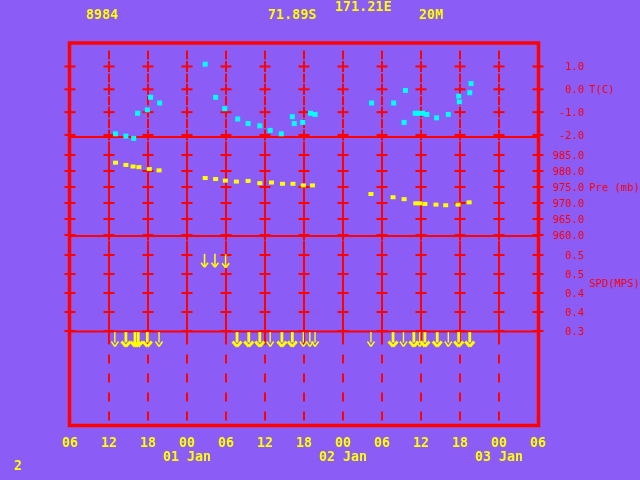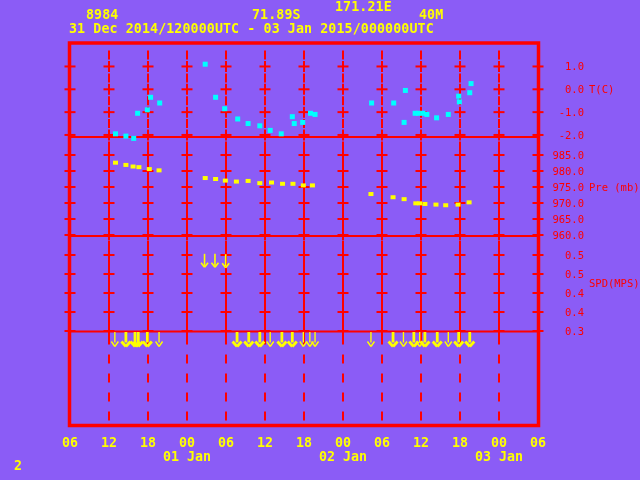--- a/index.html
+++ b/index.html
@@ -8,24 +8,23 @@
   .ytext{position:absolute;color:#ffff00;font-size:13.3px;font-weight:bold;
          white-space:pre;line-height:1;letter-spacing:0.1px;}
   #chart{position:absolute;left:0;top:0;}
   svg text{font-family:"DejaVu Sans Mono",monospace;}
 </style>
 </head>
 <body>
 
 <div id="screen">
   <div class="ytext" style="left:86px;top:8px">8984</div>
-  <div class="ytext" style="left:252px;top:8px">71.89S</div>
+  <div class="ytext" style="left:268px;top:8px">71.89S</div>
   <div class="ytext" style="left:335px;top:0">171.21E</div>
-  <div class="ytext" style="left:419px;top:8px">40M</div>
-  <div class="ytext" style="left:69px;top:22px">31 Dec 2014/120000UTC - 03 Jan 2015/000000UTC</div>
+  <div class="ytext" style="left:419px;top:8px">20M</div>
   <div class="ytext" style="left:14px;top:459px">2</div>
   <svg id="chart" width="640" height="480">
       <g>
         <rect x="69.5" y="43" width="469" height="382.5" fill="none" stroke="#ff0000" stroke-width="3.5"></rect>
       </g>
       <g>
         <line x1="70" y1="137" x2="538" y2="137" stroke="#ff0000" stroke-width="2"></line>
         <line x1="70" y1="236" x2="538" y2="236" stroke="#ff0000" stroke-width="2"></line>
         <line x1="70" y1="331.5" x2="538" y2="331.5" stroke="#ff0000" stroke-width="2"></line>
       </g>

